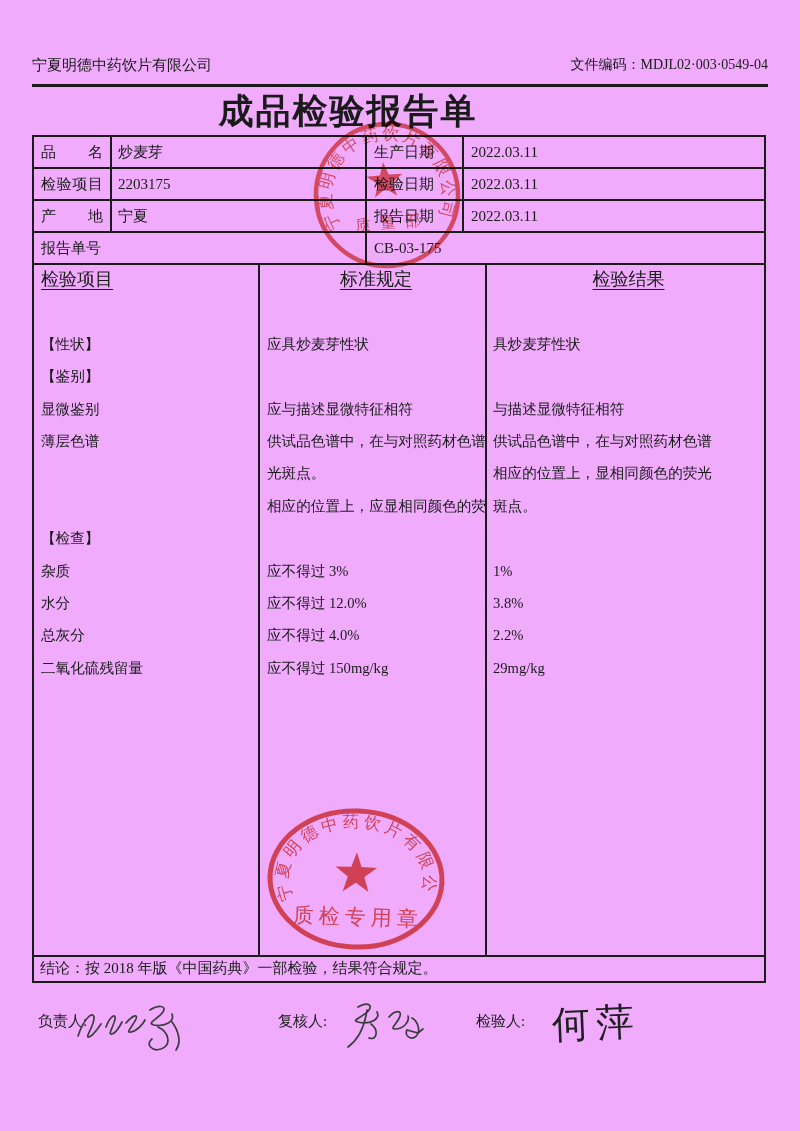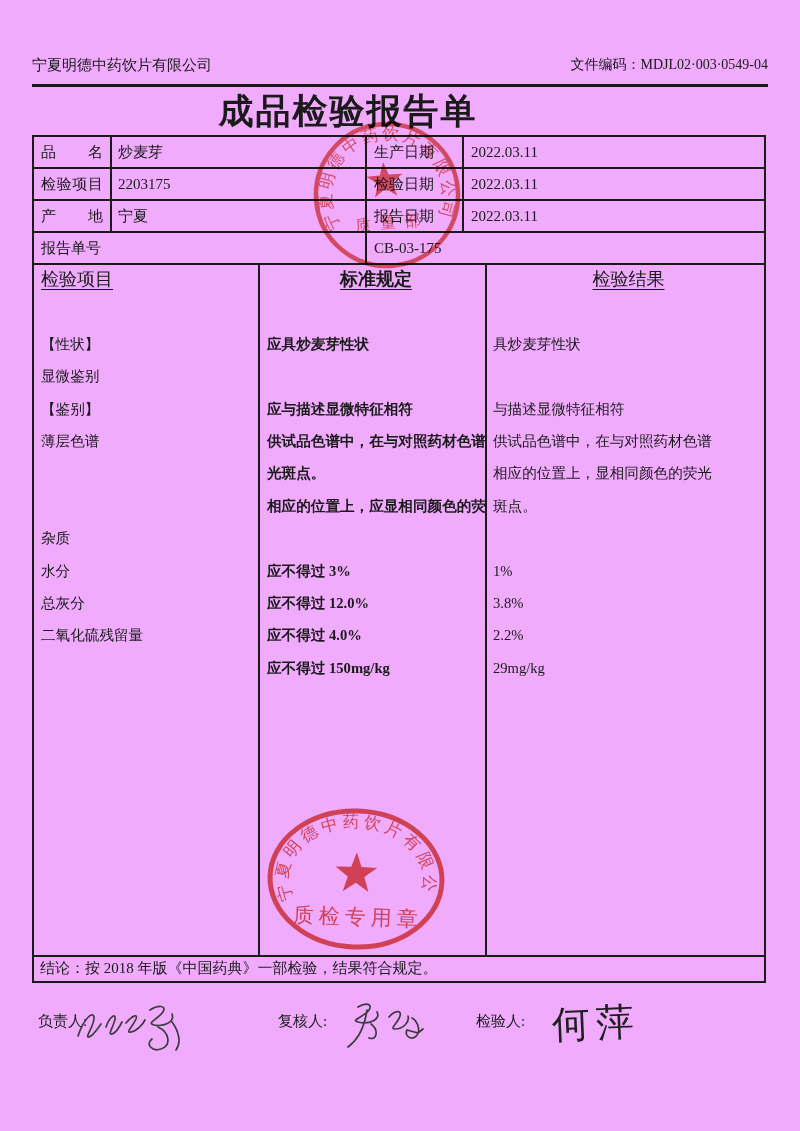--- a/index.html
+++ b/index.html
@@ -23,21 +23,21 @@
   .vline { width:1.5px; }
   .cell { position:absolute; height:31px; line-height:31px; font-size:15px; white-space:nowrap; }
   .jlab { text-align:justify; text-align-last:justify; padding:0 7px; }
   
   .dcol  { position:absolute; top:126px; height:692px; overflow:visible; }
   .dline { height:32.4px; line-height:32.4px; font-size:14.6px; white-space:nowrap; }
   .dhead { font-size:18px; }
   .center { text-align:center; }
   .u { text-decoration:underline; text-underline-offset:4px; }
   .padA { padding-left:7px; }
-  .padB { padding-left:9px;font-weight:bold; }
+  .padB { padding-left:9px; }
   .padC { padding-left:8px;border-radius:11px; }
   
   .conclusion { position:absolute; left:0; top:818px; width:730px; height:26px;
                 line-height:26px; font-size:15px; padding-left:6px; white-space:nowrap; }
   
   .sig-label { position:absolute; top:1012px; font-size:15px; }
   .sig-svg   { position:absolute; }
   .sig-name  { position:absolute; left:552px; top:998px; font-size:38px; color:#1f1f1f;
                transform:rotate(-2.5deg); letter-spacing:6px; white-space:nowrap; }
   
@@ -83,25 +83,26 @@
     <div class="cell" style="left:340px;top:64px">报告日期</div>
     <div class="cell" style="left:437px;top:64px">2022.03.11</div>
 
     <div class="cell" style="left:7px;top:96px">报告单号</div>
     <div class="cell" style="left:340px;top:96px">CB-03-175</div>
 
     <div class="dcol padA" style="left:0;width:224px">
       <div class="dline dhead"><span class="u">检验项目</span></div>
       <div class="dline"></div>
       <div class="dline">【性状】</div>
+      <div class="dline">【鉴别】</div>
       <div class="dline">显微鉴别</div>
-      <div class="dline">【鉴别】</div>
       <div class="dline">薄层色谱</div>
       <div class="dline"></div>
       <div class="dline"></div>
+      <div class="dline">【检查】</div>
       <div class="dline">杂质</div>
       <div class="dline">水分</div>
       <div class="dline">总灰分</div>
       <div class="dline">二氧化硫残留量</div>
     </div>
 
     <div class="dcol padB" style="left:224px;width:227px">
       <div class="dline dhead center"><span class="u">标准规定</span></div>
       <div class="dline"></div>
       <div class="dline">应具炒麦芽性状</div>

